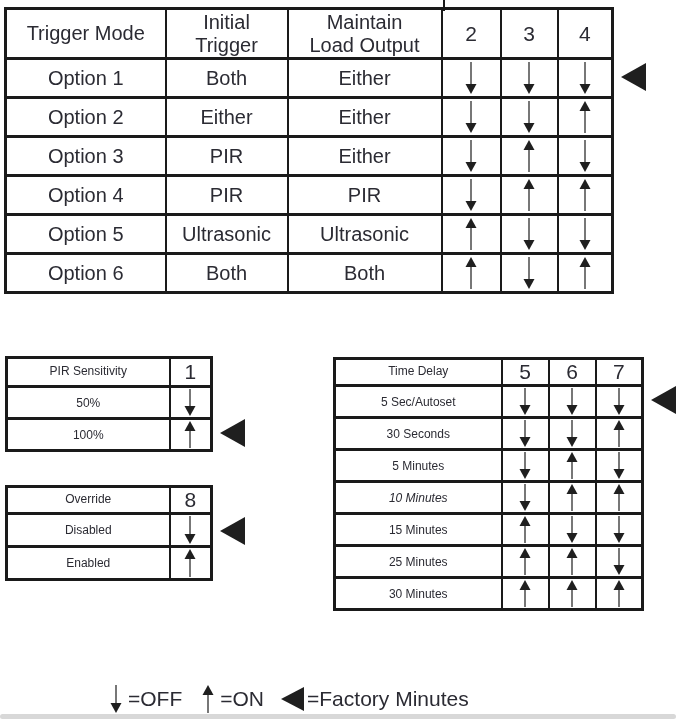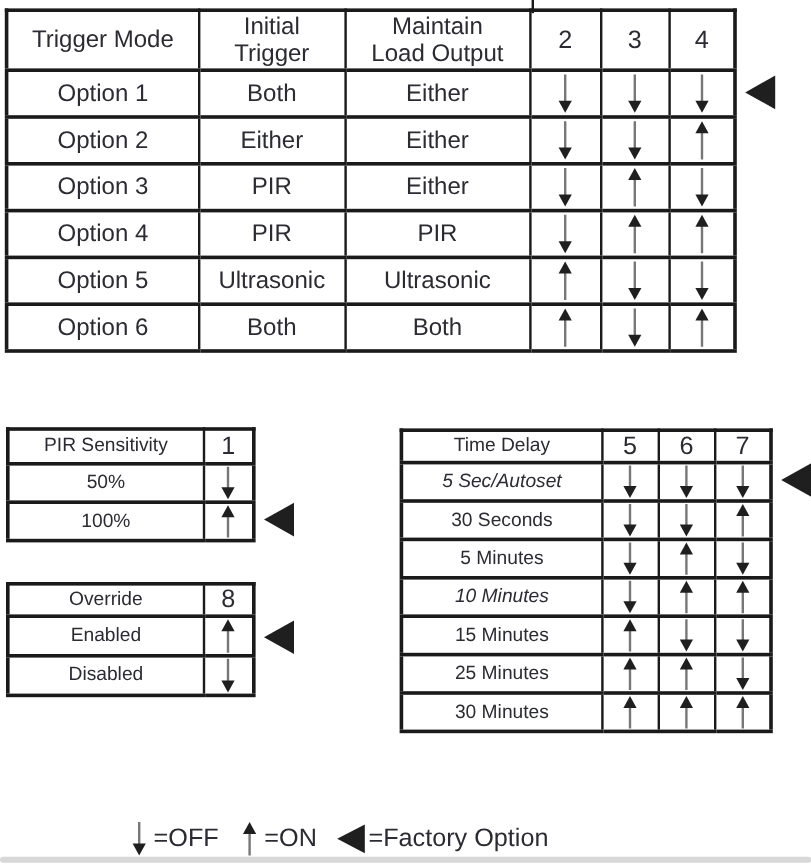--- a/index.html
+++ b/index.html
@@ -21,21 +21,21 @@
     border:2px solid var(--border);
     border-bottom-width:3px;
     padding:0;margin:0;
     text-align:center;vertical-align:middle;
     font-weight:normal;color:var(--text);
     overflow:hidden;
   }
   .grid th{white-space:pre-line;line-height:1.12;}
   .t-main th.lab, .t-main td.lab{font-size:20px;}
   .t-main th.swh{font-size:21px;}
-  .t-small th.lab, .t-small td.lab{font-size:16px;text-align:center;}
+  .t-small th.lab, .t-small td.lab{font-size:12px;text-align:center;}
   .t-small th.swh{font-size:21px;}
   td.sw svg{display:block;margin:0 auto;}
   .marker{
     position:absolute;width:0;height:0;
     border-top:14px solid transparent;
     border-bottom:14px solid transparent;
     border-right:25px solid var(--head);
   }
   .legend{
     position:absolute;left:107px;top:682px;height:34px;
@@ -269,34 +269,34 @@
           <col style="width: 42px;">
         </colgroup>
         <thead>
           <tr style="height: 18px;">
             <th class="lab">Override</th>
             <th class="swh">8</th>
           </tr>
         </thead>
         <tbody>
           <tr style="height: 31px;">
-            <td class="lab">Enabled</td>
-            <td class="sw">
-              <svg width="18" height="30">
-                <line x1="9" x2="9" stroke="#777777" stroke-width="2" y1="29" y2="10"></line>
-                <polygon fill="#1f1f1f" points="3.5,11 14.5,11 9,1"></polygon>
-              </svg>
-            </td>
-          </tr>
-          <tr style="height: 31px;">
             <td class="lab">Disabled</td>
             <td class="sw">
               <svg width="18" height="30">
                 <line x1="9" x2="9" stroke="#777777" stroke-width="2" y1="1" y2="20"></line>
                 <polygon fill="#1f1f1f" points="3.5,19 14.5,19 9,29"></polygon>
+              </svg>
+            </td>
+          </tr>
+          <tr style="height: 31px;">
+            <td class="lab">Enabled</td>
+            <td class="sw">
+              <svg width="18" height="30">
+                <line x1="9" x2="9" stroke="#777777" stroke-width="2" y1="29" y2="10"></line>
+                <polygon fill="#1f1f1f" points="3.5,11 14.5,11 9,1"></polygon>
               </svg>
             </td>
           </tr>
         </tbody>
       </table>
       <div class="marker" style="left: 215px; top: 31.5px;"></div>
     </div>
 
   <div id="delay-table" class="tbl-wrap" style="left:333px;top:357px;">
       <table class="grid t-small">
@@ -308,21 +308,21 @@
         </colgroup>
         <thead>
           <tr style="height: 27px;">
             <th class="lab">Time Delay</th>
             <th class="swh">5</th>
             <th class="swh">6</th>
             <th class="swh">7</th>
           </tr>
         </thead>
         <tbody>
-          <tr style="height: 30px; font-style: italic;">
+          <tr style="height: 30px;">
             <td class="lab">5 Sec/Autoset</td>
             <td class="sw">
               <svg width="18" height="29">
                 <line x1="9" x2="9" stroke="#777777" stroke-width="2" y1="1" y2="19"></line>
                 <polygon fill="#1f1f1f" points="3.5,18 14.5,18 9,28"></polygon>
               </svg>
             </td>
             <td class="sw">
               <svg width="18" height="29">
                 <line x1="9" x2="9" stroke="#777777" stroke-width="2" y1="1" y2="19"></line>
@@ -481,19 +481,19 @@
       <span class="leg-arrow">
           <svg width="18" height="30">
             <line x1="9" x2="9" stroke="#777777" stroke-width="2" y1="29" y2="10"></line>
             <polygon fill="#1f1f1f" points="3.5,11 14.5,11 9,1"></polygon>
           </svg>
         </span>
       <span>=ON</span>
     </span>
     <span class="leg-item">
       <span class="leg-tri"></span>
-      <span>=Factory Option</span>
+      <span>=Factory Minutes</span>
     </span>
   </div>
 
   <div class="bottom-bar"></div>
 
 </div>
 
 </body></html>

